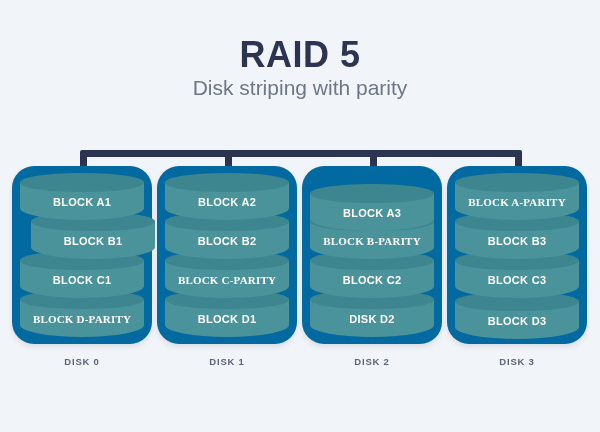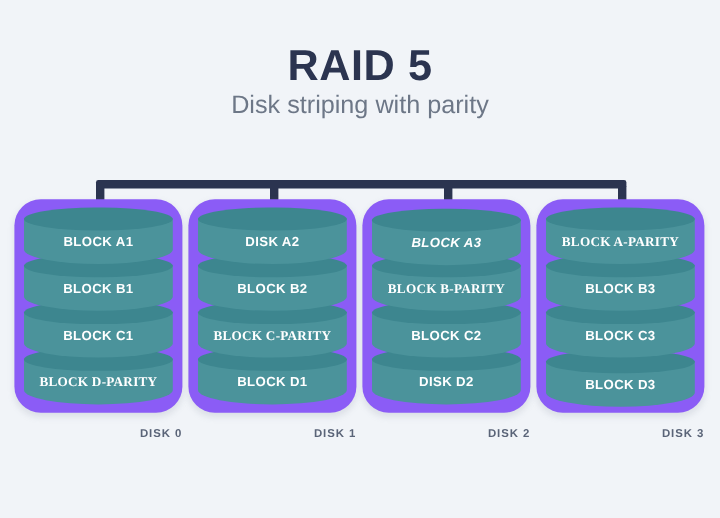--- a/index.html
+++ b/index.html
@@ -74,21 +74,21 @@
   }
   .disk {
     position: absolute;
     top: 0;
     width: 140px;
   }
   .disk-shell {
     position: relative;
     width: 140px;
     height: 178px;
-    background: #8b5cf6;
+    background: #0369a1;
     border-radius: 22px;
     box-shadow: 0 3px 5px rgba(140,150,170,0.22);
   }
   .cyl-wrap {
     position: absolute;
     left: 8px;
     top: 7px;
     width: 124px;
     height: 164px;
   }
@@ -132,21 +132,21 @@
   .cyl-label.small {
     font-size: 11px;
     letter-spacing: 0.2px;
     font-family: Liberation Serif, serif;
   }
   .disk-name {
     position: absolute;
     top: 190px;
     left: 0;
     width: 140px;
-    text-align: right;
+    text-align: center;
     font-size: 9.5px;
     font-weight: bold;
     color: #5a6478;
     letter-spacing: 0.8px;
   }
 </style>
 </head>
 <body>
 
 <div id="header">
@@ -164,99 +164,99 @@
 
 <div id="disks">
     <div class="disk" style="left: 12px;">
       <div class="disk-shell">
         <div class="cyl-wrap">
           <div class="cyl" style="top: 0px; z-index: 10;">
             <div class="cyl-body"></div>
             <div class="cyl-top"></div>
             <div class="cyl-label">BLOCK A1</div>
           </div>
+          <div class="cyl" style="top: 39px; z-index: 9; margin-left: 11px;">
+            <div class="cyl-body"></div>
+            <div class="cyl-top"></div>
+            <div class="cyl-label">BLOCK B1</div>
+          </div>
+          <div class="cyl" style="top: 78px; z-index: 8;">
+            <div class="cyl-body"></div>
+            <div class="cyl-top"></div>
+            <div class="cyl-label">BLOCK C1</div>
+          </div>
+          <div class="cyl" style="top: 117px; z-index: 7;">
+            <div class="cyl-body"></div>
+            <div class="cyl-top"></div>
+            <div class="cyl-label small">BLOCK D-PARITY</div>
+          </div>
+        </div>
+      </div>
+      <div class="disk-name">DISK 0</div>
+    </div>
+    <div class="disk" style="left: 157px;">
+      <div class="disk-shell">
+        <div class="cyl-wrap">
+          <div class="cyl" style="top: 0px; z-index: 10;">
+            <div class="cyl-body"></div>
+            <div class="cyl-top"></div>
+            <div class="cyl-label">BLOCK A2</div>
+          </div>
           <div class="cyl" style="top: 39px; z-index: 9;">
             <div class="cyl-body"></div>
             <div class="cyl-top"></div>
-            <div class="cyl-label">BLOCK B1</div>
-          </div>
-          <div class="cyl" style="top: 78px; z-index: 8;">
-            <div class="cyl-body"></div>
-            <div class="cyl-top"></div>
-            <div class="cyl-label">BLOCK C1</div>
+            <div class="cyl-label">BLOCK B2</div>
+          </div>
+          <div class="cyl" style="top: 78px; z-index: 8;">
+            <div class="cyl-body"></div>
+            <div class="cyl-top"></div>
+            <div class="cyl-label small">BLOCK C-PARITY</div>
           </div>
           <div class="cyl" style="top: 117px; z-index: 7;">
             <div class="cyl-body"></div>
             <div class="cyl-top"></div>
-            <div class="cyl-label small">BLOCK D-PARITY</div>
-          </div>
-        </div>
-      </div>
-      <div class="disk-name">DISK 0</div>
-    </div>
-    <div class="disk" style="left: 157px;">
+            <div class="cyl-label">BLOCK D1</div>
+          </div>
+        </div>
+      </div>
+      <div class="disk-name">DISK 1</div>
+    </div>
+    <div class="disk" style="left: 302px;">
+      <div class="disk-shell">
+        <div class="cyl-wrap">
+          <div class="cyl" style="top: 11px; z-index: 10;">
+            <div class="cyl-body"></div>
+            <div class="cyl-top"></div>
+            <div class="cyl-label">BLOCK A3</div>
+          </div>
+          <div class="cyl" style="top: 39px; z-index: 9;">
+            <div class="cyl-body"></div>
+            <div class="cyl-top"></div>
+            <div class="cyl-label small">BLOCK B-PARITY</div>
+          </div>
+          <div class="cyl" style="top: 78px; z-index: 8;">
+            <div class="cyl-body"></div>
+            <div class="cyl-top"></div>
+            <div class="cyl-label">BLOCK C2</div>
+          </div>
+          <div class="cyl" style="top: 117px; z-index: 7;">
+            <div class="cyl-body"></div>
+            <div class="cyl-top"></div>
+            <div class="cyl-label">DISK D2</div>
+          </div>
+        </div>
+      </div>
+      <div class="disk-name">DISK 2</div>
+    </div>
+    <div class="disk" style="left: 447px;">
       <div class="disk-shell">
         <div class="cyl-wrap">
           <div class="cyl" style="top: 0px; z-index: 10;">
             <div class="cyl-body"></div>
             <div class="cyl-top"></div>
-            <div class="cyl-label">DISK A2</div>
-          </div>
-          <div class="cyl" style="top: 39px; z-index: 9;">
-            <div class="cyl-body"></div>
-            <div class="cyl-top"></div>
-            <div class="cyl-label">BLOCK B2</div>
-          </div>
-          <div class="cyl" style="top: 78px; z-index: 8;">
-            <div class="cyl-body"></div>
-            <div class="cyl-top"></div>
-            <div class="cyl-label small">BLOCK C-PARITY</div>
-          </div>
-          <div class="cyl" style="top: 117px; z-index: 7;">
-            <div class="cyl-body"></div>
-            <div class="cyl-top"></div>
-            <div class="cyl-label">BLOCK D1</div>
-          </div>
-        </div>
-      </div>
-      <div class="disk-name">DISK 1</div>
-    </div>
-    <div class="disk" style="left: 302px;">
-      <div class="disk-shell">
-        <div class="cyl-wrap">
-          <div class="cyl" style="top: 1px; z-index: 10; font-style: italic;">
-            <div class="cyl-body"></div>
-            <div class="cyl-top"></div>
-            <div class="cyl-label">BLOCK A3</div>
-          </div>
-          <div class="cyl" style="top: 39px; z-index: 9;">
-            <div class="cyl-body"></div>
-            <div class="cyl-top"></div>
-            <div class="cyl-label small">BLOCK B-PARITY</div>
-          </div>
-          <div class="cyl" style="top: 78px; z-index: 8;">
-            <div class="cyl-body"></div>
-            <div class="cyl-top"></div>
-            <div class="cyl-label">BLOCK C2</div>
-          </div>
-          <div class="cyl" style="top: 117px; z-index: 7;">
-            <div class="cyl-body"></div>
-            <div class="cyl-top"></div>
-            <div class="cyl-label">DISK D2</div>
-          </div>
-        </div>
-      </div>
-      <div class="disk-name">DISK 2</div>
-    </div>
-    <div class="disk" style="left: 447px;">
-      <div class="disk-shell">
-        <div class="cyl-wrap">
-          <div class="cyl" style="top: 0px; z-index: 10;">
-            <div class="cyl-body"></div>
-            <div class="cyl-top"></div>
             <div class="cyl-label small">BLOCK A-PARITY</div>
           </div>
           <div class="cyl" style="top: 39px; z-index: 9; padding-left: 15px;">
             <div class="cyl-body"></div>
             <div class="cyl-top"></div>
             <div class="cyl-label">BLOCK B3</div>
           </div>
           <div class="cyl" style="top: 78px; z-index: 8;">
             <div class="cyl-body"></div>
             <div class="cyl-top"></div>

